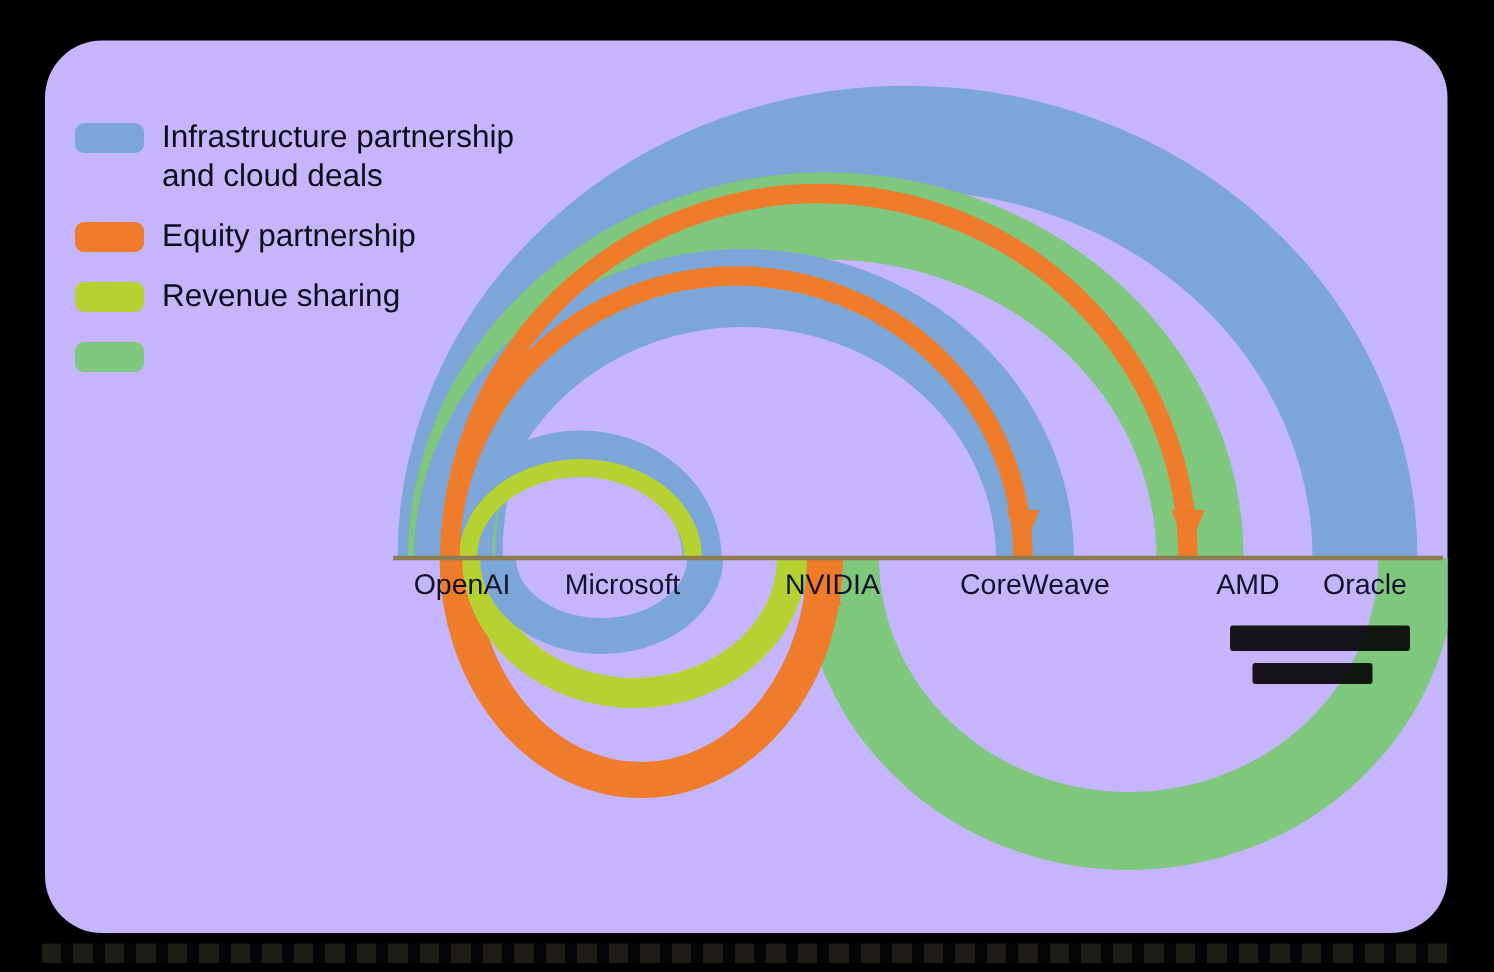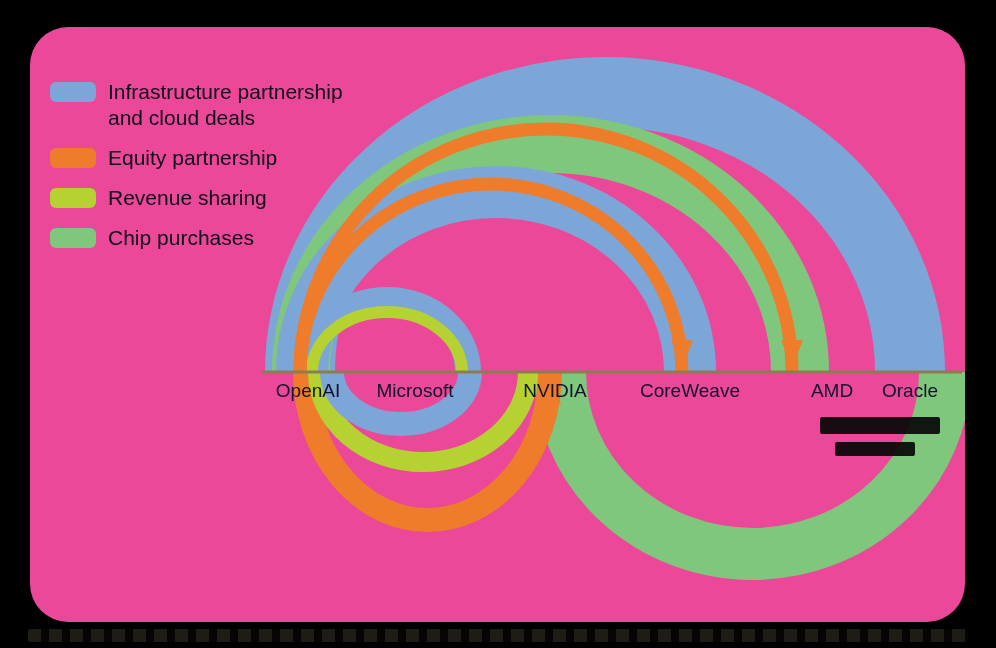--- a/index.html
+++ b/index.html
@@ -16,21 +16,21 @@
   .node-label{position:absolute;transform:translateX(-50%);font-size:19px;
               color:#12122a;white-space:nowrap;}
   .smudge{position:absolute;background:#070707;border-radius:2px;opacity:.92;}
   .caption-smudge{position:absolute;left:28px;top:629px;width:940px;height:13px;
       background:repeating-linear-gradient(90deg,#24211a 0 13px,#060606 13px 21px);
       opacity:.85;border-radius:2px;}
 </style>
 </head>
 <body style="background: rgb(0, 0, 0);">
 
-<div class="card" style="background: #ec4899;">
+<div class="card" style="background: #c4b5fd;">
 
   <svg class="svg-layer" width="935" height="595" viewBox="0 0 935 595">
       <path d="M 270 345 A 305 280 0 0 1 880 345" stroke="#7ca6d8" stroke-width="70" fill="none"></path>
       <path d="M 271 345 A 249.5 228 0 0 1 770 345" stroke="#7fc77d" stroke-width="58" fill="none"></path>
       <path d="M 272 345 A 194 180 0 0 1 660 345" stroke="#7ca6d8" stroke-width="52" fill="none"></path>
       <path d="M 276 345 A 81 72 0 0 1 438 345" stroke="#7ca6d8" stroke-width="26" fill="none"></path>
       <path d="M 282 345 A 75 60 0 0 1 432 345" stroke="#b5d232" stroke-width="12" fill="none"></path>
       <path d="M 270 345 A 246 243 0 0 1 762 345" stroke="#ee7c2b" stroke-width="13" fill="none"></path>
       <polygon points="751,313 773,313 762,341" fill="#ee7c2b"></polygon>
       <path d="M 270 345 A 191 188 0 0 1 652 345" stroke="#ee7c2b" stroke-width="13" fill="none"></path>
@@ -55,21 +55,20 @@
     <div class="legend-item">
       <div class="legend-swatch" style="background: rgb(238, 124, 43);"></div>
       <div class="legend-label">Equity partnership</div>
     </div>
     <div class="legend-item">
       <div class="legend-swatch" style="background: rgb(181, 210, 50);"></div>
       <div class="legend-label">Revenue sharing</div>
     </div>
     <div class="legend-item">
       <div class="legend-swatch" style="background: rgb(127, 199, 125);"></div>
-      <div class="legend-label">Chip purchases</div>
     </div>
   </div>
 
   <div id="node-labels">
       <span class="node-label" style="left: 278px; top: 353px; color: rgb(18, 18, 42);">OpenAI</span>
       <span class="node-label" style="left: 385px; top: 353px; color: rgb(18, 18, 42);">Microsoft</span>
       <span class="node-label" style="left: 525px; top: 353px; color: rgb(18, 18, 42);">NVIDIA</span>
       <span class="node-label" style="left: 660px; top: 353px; color: rgb(18, 18, 42);">CoreWeave</span>
       <span class="node-label" style="left: 770px; top: 353px; color: rgb(18, 18, 42); margin-left: 32px;">AMD</span>
       <span class="node-label" style="left: 880px; top: 353px; color: rgb(18, 18, 42);">Oracle</span>

